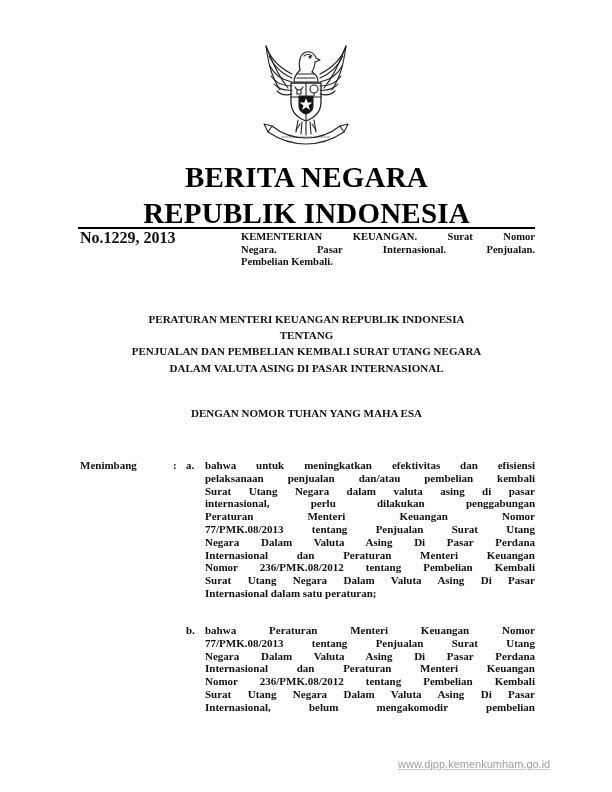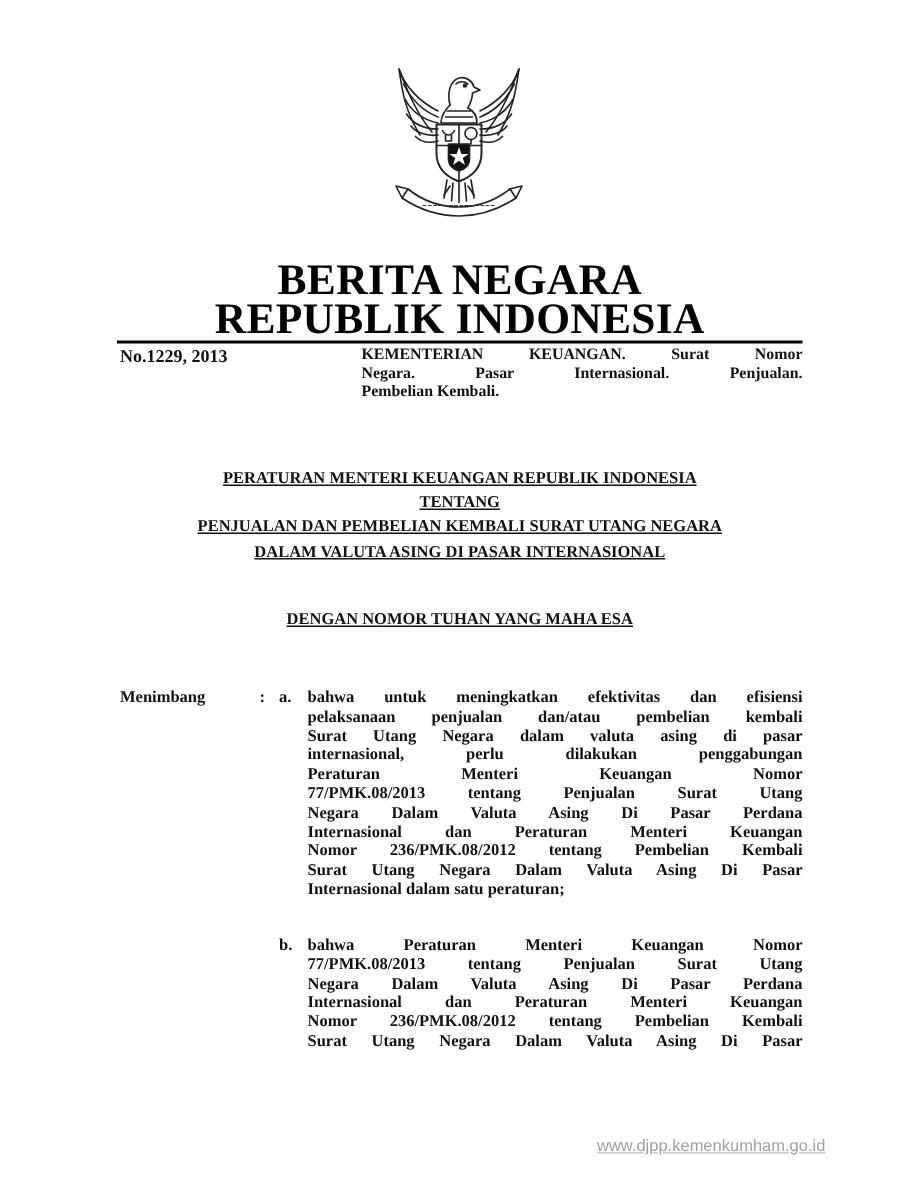--- a/index.html
+++ b/index.html
@@ -5,34 +5,34 @@
   html, body { margin: 0; padding: 0; background: #ffffff; }
   body { width: 612px; height: 792px; position: relative; overflow: hidden;
          font-family: "DejaVu Serif", "Liberation Serif", serif; color: #111; }
   .page { position: absolute; left: 0; top: 0; width: 612px; height: 792px; background: #fff; }
 
   .emblem { position: absolute; left: 258px; top: 40px; width: 96px; height: 112px; }
 
   .masthead { position: absolute; left: 78px; width: 457px; text-align: center;
               font-family: "Liberation Serif", "DejaVu Serif", serif; font-weight: bold;
               font-size: 29px; line-height: 30px; letter-spacing: 0.2px; color: #000; }
-  .mh1 { top: 172px; }
+  .mh1 { top: 162px; }
   .mh2 { top: 198px; }
   .rule { position: absolute; left: 78px; top: 227px; width: 457px; height: 2px; background: #000; }
 
-  .meta-no { position: absolute; left: 80px; top: 231px; font-size: 12px; font-weight: bold;
+  .meta-no { position: absolute; left: 80px; top: 231px; font-size: 16px; font-weight: bold;
              font-family: "Liberation Serif", "DejaVu Serif", serif; line-height: 13px; }
   .meta-desc { position: absolute; left: 241px; top: 231px; width: 294px; font-size: 10.6px;
                font-weight: bold; font-family: "Liberation Serif", "DejaVu Serif", serif;
                line-height: 12.6px; text-align: justify; text-align-last: left; }
   .meta-desc .j { text-align: justify; text-align-last: justify; display: block; }
 
   .title-block { position: absolute; left: 78px; width: 457px; text-align: center;
                  font-family: "Liberation Serif", "DejaVu Serif", serif; font-weight: bold;
-                 font-size: 11px; line-height: 16.2px; text-decoration: underline; }
+                 font-size: 11px; line-height: 16.2px; }
   .tb1 { top: 311px; }
   .tb2 { top: 404px; line-height: 19px; }
 
   .consider { position: absolute; left: 80px; top: 459px; width: 455px;
               font-family: "Liberation Serif", "DejaVu Serif", serif; font-weight: bold;
               font-size: 11px; line-height: 12.8px; }
   .c-label { position: absolute; left: 0; top: 0; }
   .c-colon { position: absolute; left: 93px; top: 0; }
   .c-item { position: absolute; left: 106px; width: 349px; }
   .c-letter { position: absolute; left: 0; top: 0; }
@@ -141,18 +141,19 @@
 
     <div class="c-item" style="top:165px;">
       <div class="c-letter">b.</div>
       <div class="c-text">
         <span>bahwa Peraturan Menteri Keuangan Nomor</span>
         <span>77/PMK.08/2013 tentang Penjualan Surat Utang</span>
         <span>Negara Dalam Valuta Asing Di Pasar Perdana</span>
         <span>Internasional dan Peraturan Menteri Keuangan</span>
         <span>Nomor 236/PMK.08/2012 tentang Pembelian Kembali</span>
         <span>Surat Utang Negara Dalam Valuta Asing Di Pasar</span>
+        <span>Internasional, belum mengakomodir pembelian</span>
       </div>
     </div>
   </div>
 
   <div class="watermark">www.djpp.kemenkumham.go.id</div>
 </div>
 
 </body></html>

